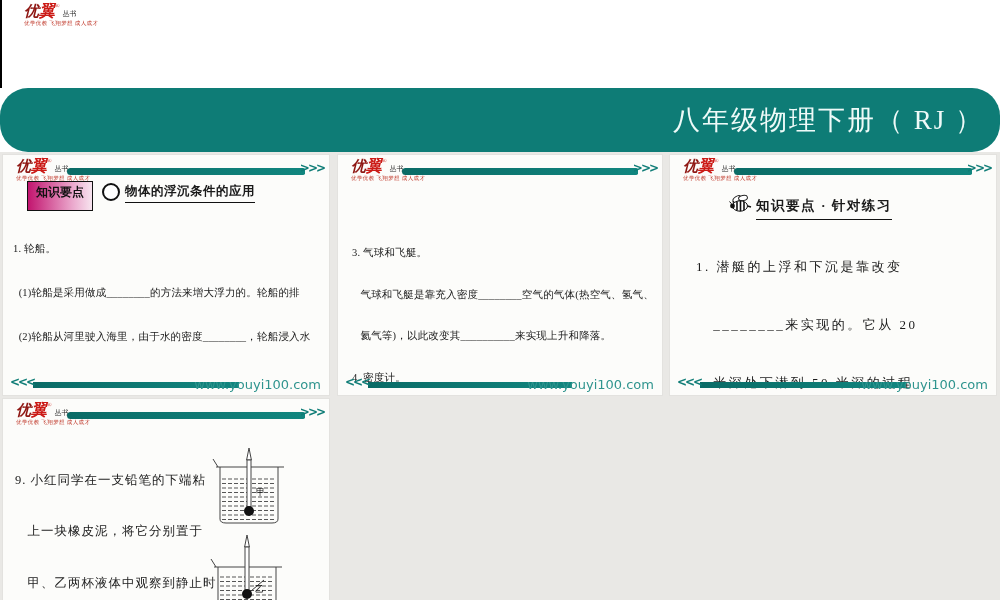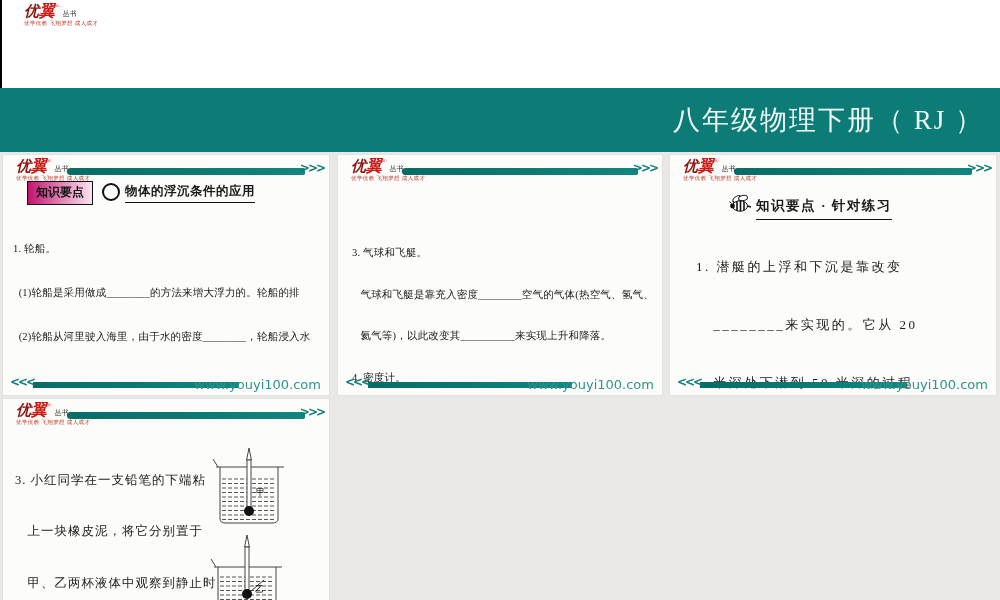--- a/index.html
+++ b/index.html
@@ -5,21 +5,21 @@
   html,body{margin:0;padding:0;}
   body{width:1000px;height:600px;overflow:hidden;background:#ffffff;
        font-family:"Liberation Serif","DejaVu Serif",serif;color:#1a1a1a;}
   #stage{position:relative;width:1000px;height:600px;overflow:hidden;}
 
   
   .top-strip{position:absolute;left:0;top:0;width:1000px;height:88px;background:#ffffff;}
   .left-line{position:absolute;left:0;top:0;width:2px;height:88px;background:#000;}
 
   
-  .band{position:absolute;left:0;top:88px;width:1000px;height:64px;background:#0e7c76;}
+  .band{position:absolute;left:0;top:88px;width:1000px;height:64px;background:#0e7c76;border-radius:28px;}
   .band-title{position:absolute;right:16px;top:0;height:64px;line-height:64px;
       font-size:27px;color:#eefaf8;letter-spacing:2px;}
 
   
   .canvas{position:absolute;left:0;top:152px;width:1000px;height:448px;background:#e9e8e5;overflow:hidden;}
   .slide{position:absolute;background:#fcfcfa;border:1px solid #e3e2df;overflow:hidden;box-sizing:border-box;}
   #slide1{left:2px;top:2px;width:328px;height:242px;}
   #slide2{left:337px;top:2px;width:326px;height:242px;}
   #slide3{left:669px;top:2px;width:328px;height:242px;}
   #slide4{left:2px;top:246px;width:328px;height:242px;}
@@ -42,21 +42,21 @@
 
   
   .fbar{position:absolute;left:30px;right:90px;top:227px;height:6px;
         background:linear-gradient(90deg,#0a6b66,#11867f);}
   .back{position:absolute;left:7px;top:220px;font-family:"DejaVu Sans",sans-serif;
         font-weight:bold;font-size:12px;color:#0e7c76;letter-spacing:-2px;}
   .url{position:absolute;right:8px;top:222px;font-family:"DejaVu Sans",sans-serif;
        font-size:13px;color:#2f948e;text-align:center;}
 
   
-  .badge{position:absolute;left:24px;top:26px;padding:2px 8px 3px 8px;border:1px solid #111;
+  .badge{position:absolute;left:24px;top:26px;padding:2px 8px 9px 8px;border:1px solid #111;
          font-size:12px;font-weight:bold;color:#111;
          background:linear-gradient(90deg,#c2156f,#eba9cd 70%,#f7e4ef);}
   .badge-circle{position:absolute;left:99px;top:28px;width:14px;height:14px;border-radius:50%;
          border:2px solid #111;background:#fff;}
   .sec-title{position:absolute;left:122px;top:28px;font-size:12.5px;font-weight:bold;
          border-bottom:1.5px solid #111;padding-bottom:2px;letter-spacing:0.5px;text-align:center;}
 
   
   .bee{position:absolute;left:58px;top:38px;}
   .practice-heading{position:absolute;left:86px;top:42px;font-size:13.5px;font-weight:bold;
@@ -186,21 +186,21 @@
 
     <div class="slide" id="slide4">
       <div class="brand">
         <div class="b-row"><span class="b-you">优</span><span class="b-yi">翼</span><span class="b-reg">®</span><span class="b-series">丛书</span></div>
         <div class="b-tag">优学优教 飞翔梦想 成人成才</div>
       </div>
       <div class="hbar"></div>
       <div class="fwd">&gt;&gt;&gt;</div>
 
       <div class="body s4b">
-        <span class="tline">3. 小红同学在一支铅笔的下端粘</span>
+        <span class="tline">9. 小红同学在一支铅笔的下端粘</span>
         <span class="tline">   上一块橡皮泥，将它分别置于</span>
         <span class="tline">   甲、乙两杯液体中观察到静止时</span>
         
         
         
         
         
         
       </div>
 

